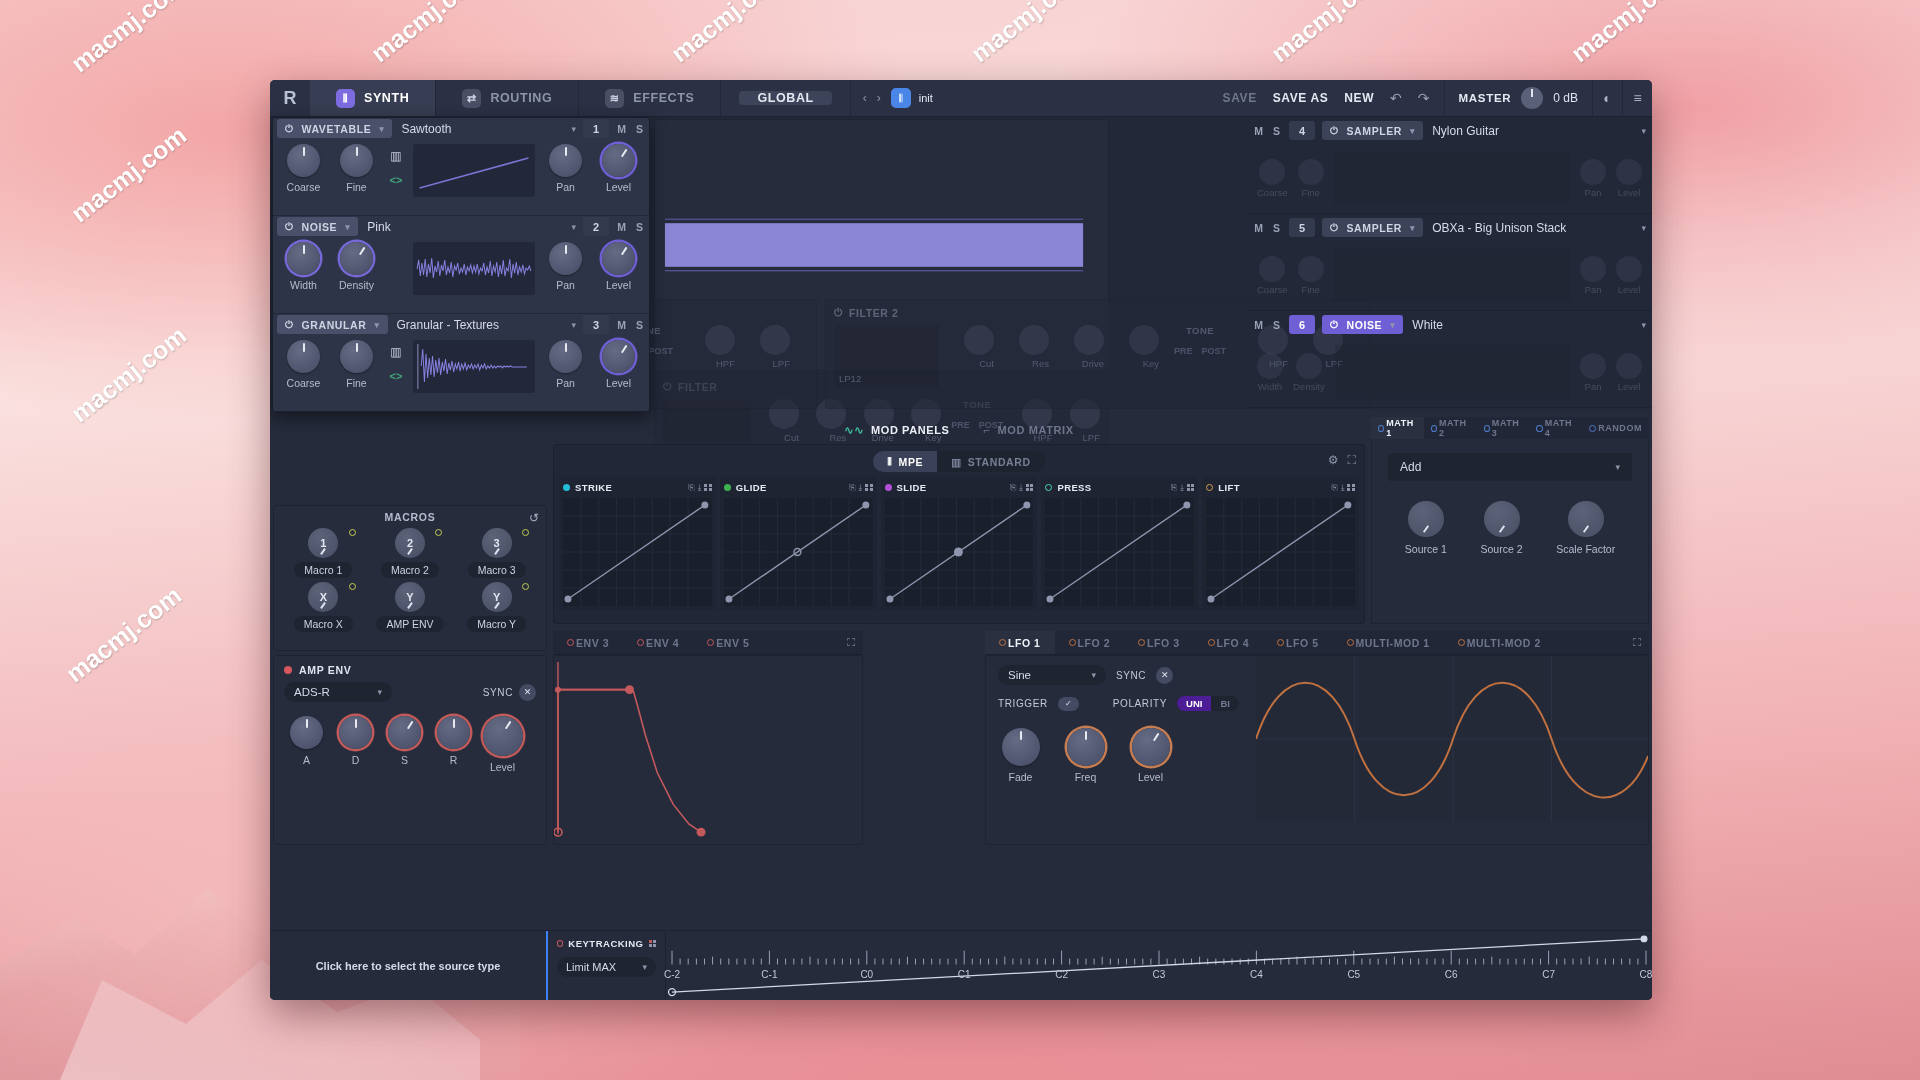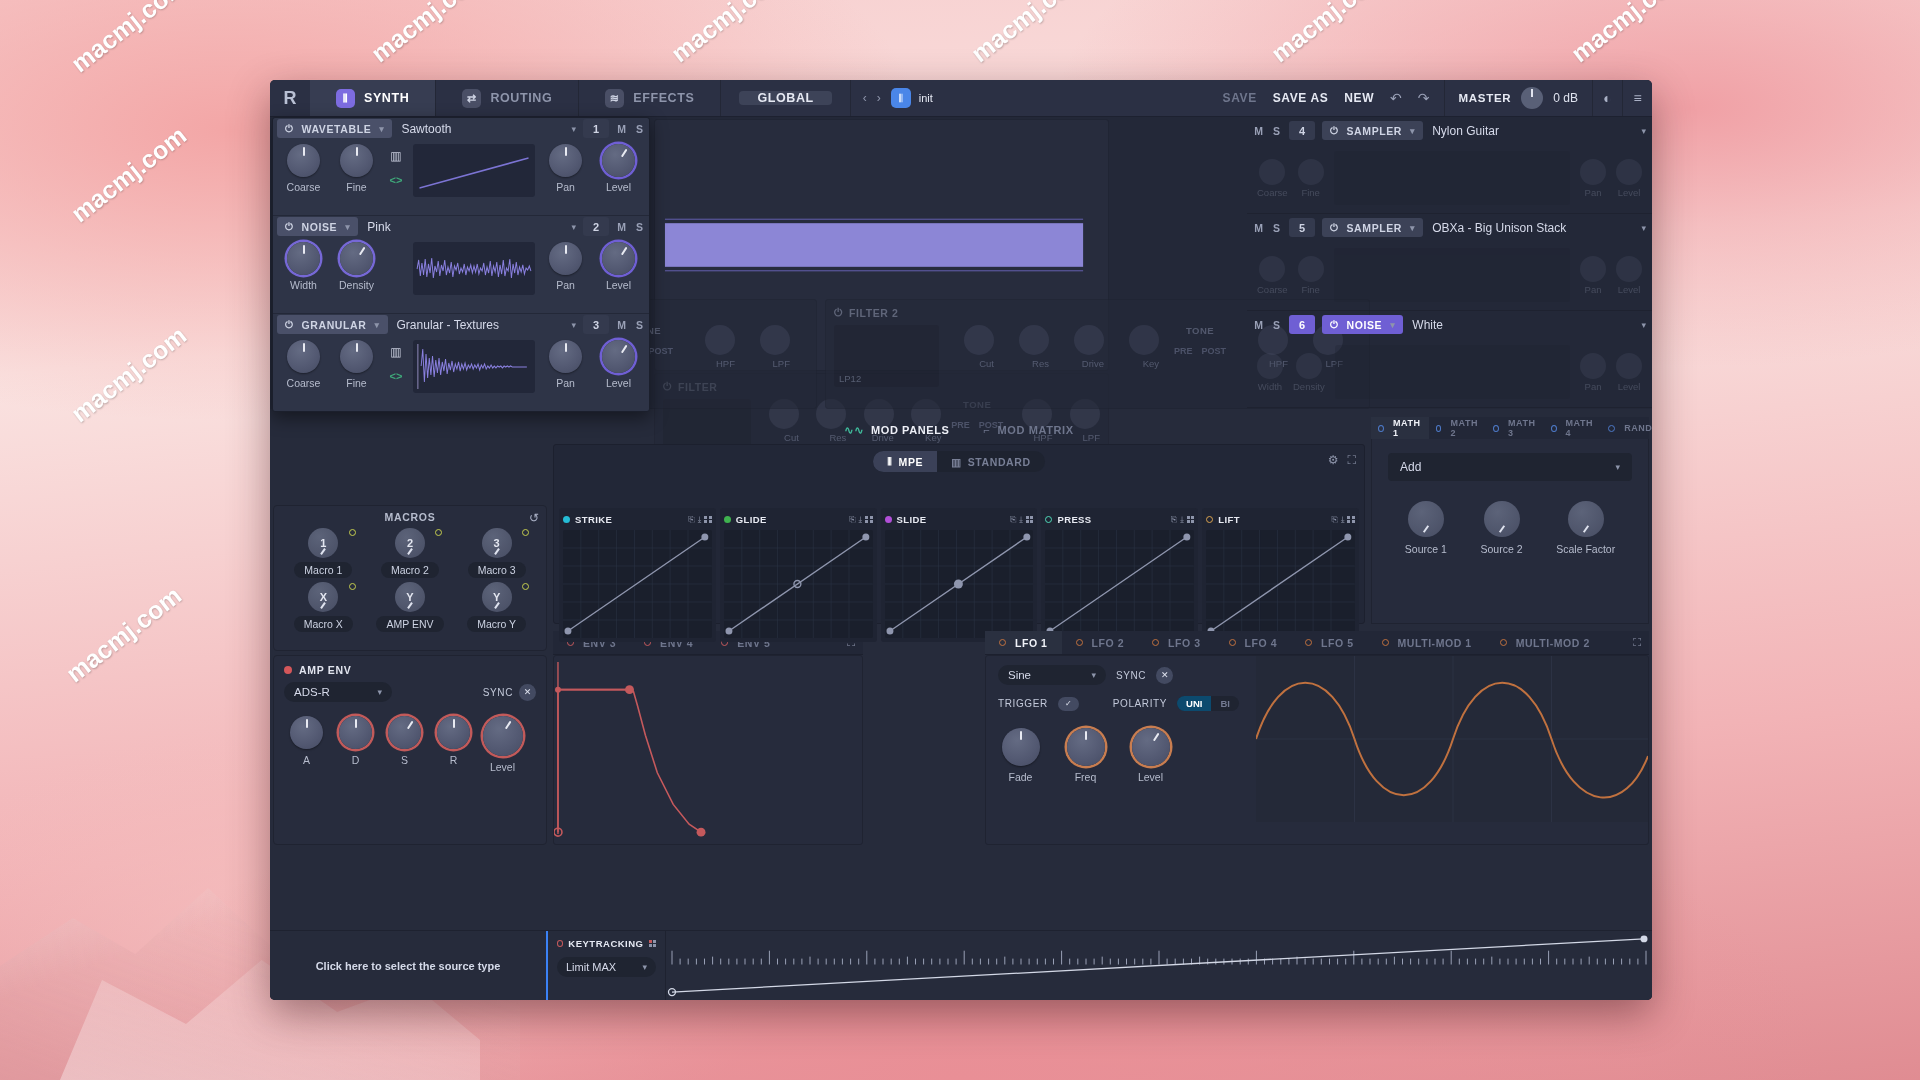--- a/index.html
+++ b/index.html
@@ -203,42 +203,42 @@
   .adsr{display:flex;align-items:flex-start;gap:4px;padding:10px 10px 0;}
   .adcol{display:flex;flex-direction:column;align-items:center;width:45px;}
   .adcol .lab{font-size:10.5px;color:#b6bccd;margin-top:5px;}
 
   
   .envgraph{position:absolute;left:283px;top:238px;width:310px;height:190px;background:#262b3c;border:1px solid #1f2331;border-radius:3px;overflow:hidden;}
   .envgraph svg{display:block;width:100%;height:100%;}
 
   
   .tabbar{display:flex;align-items:center;height:24px;background:#222737;border-bottom:1px solid #1c202e;}
-  .tab{display:flex;align-items:center;gap:9px;padding:0 14px;height:100%;font-size:10.5px;font-weight:bold;letter-spacing:.55px;color:#6f768d;cursor:pointer;}
+  .tab{display:flex;align-items:center;gap:2px;padding:0 14px;height:100%;font-size:10.5px;font-weight:bold;letter-spacing:.55px;color:#6f768d;cursor:pointer;}
   .tab.active{color:#f0f2f8;background:#2a3040;}
   .tdot{width:7px;height:7px;border-radius:50%;border:1.6px solid currentColor;}
   .tab.env .tdot{border-color:#c4595c;}
   .tab.lfo .tdot{border-color:#c0713f;}
   .tab.math .tdot{border-color:#4d79c7;}
   .expand{margin-left:auto;margin-right:8px;color:#8e95ab;font-size:11px;cursor:pointer;}
 
   
   .modhdr{position:absolute;left:283px;top:0;width:812px;height:26px;display:flex;align-items:center;justify-content:center;gap:34px;}
   .modhdr .item{display:flex;align-items:center;gap:7px;font-size:11px;font-weight:bold;letter-spacing:.6px;color:#6f768d;cursor:pointer;}
   .modhdr .item.active{color:#eef0f7;}
   .modhdr .item.active .g{color:#3fb899;}
 
   .modpanel{position:absolute;left:283px;top:27px;width:812px;height:180px;background:#222737;border:1px solid #1c202e;border-radius:3px;}
   .mpetoggle{display:flex;align-items:center;justify-content:center;padding:6px 0 4px;}
   .segwrap{display:flex;align-items:center;background:#1e2330;border-radius:11px;overflow:hidden;}
   .seg{display:flex;align-items:center;gap:6px;padding:4px 14px;font-size:10.5px;font-weight:bold;letter-spacing:.6px;color:#787f96;cursor:pointer;}
   .seg.on{background:#3b4158;color:#fff;}
   .mpright{position:absolute;right:8px;top:8px;display:flex;gap:9px;color:#8e95ab;font-size:12px;}
   .mpegrid{display:flex;gap:4px;padding:0 5px;}
-  .mpecell{flex:1;background:#1f2433;border-radius:3px;padding:4px;margin-top:32px;}
+  .mpecell{flex:1;background:#1f2433;border-radius:3px;padding:4px;}
   .mpehead{display:flex;align-items:center;gap:5px;height:15px;}
   .mpedot{width:7px;height:7px;border-radius:50%;}
   .mpename{font-size:9.5px;font-weight:bold;letter-spacing:.4px;color:#e8eaf2;}
   .mpeicons{margin-left:auto;display:flex;gap:3px;align-items:center;color:#9aa1b7;font-size:8px;}
   .dots4{display:grid;grid-template-columns:3px 3px;grid-gap:1.5px;}
   .dots4 i{width:3px;height:3px;display:block;background:#8e95ab;}
   .mpegraph{height:108px;margin-top:3px;background:#1a1f2c;border-radius:2px;position:relative;overflow:hidden;}
   .mpegraph svg{display:block;width:100%;height:100%;}
 
   
@@ -254,21 +254,21 @@
   .knobbig::after{content:"";position:absolute;width:2px;height:8px;background:#dfe3ef;left:17px;bottom:4px;transform:rotate(35deg);}
 
   
   .lfopanel{position:absolute;left:715px;top:238px;width:664px;height:190px;background:#262b3c;border:1px solid #1f2331;border-radius:3px;overflow:hidden;}
   .lfobody{display:flex;height:166px;}
   .lfoctl{width:270px;padding:9px 12px;}
   .lfrow{display:flex;align-items:center;gap:10px;margin-bottom:11px;}
   .chk{width:21px;height:14px;border-radius:7px;background:#434a61;display:flex;align-items:center;justify-content:center;font-size:8px;color:#dfe3ef;cursor:pointer;}
   .pol{display:flex;background:#1f2431;border-radius:9px;overflow:hidden;}
   .pol span{padding:2px 9px;font-size:9.5px;font-weight:bold;color:#737a92;cursor:pointer;}
-  .pol span.on{background:#0c4a6e;color:#fff;}
+  .pol span.on{background:#4c1d95;color:#fff;}
   .lfoknobs{display:flex;gap:20px;padding-top:6px;}
   .lfograph{flex:1;background:#242938;position:relative;}
   .lfograph svg{display:block;width:100%;height:100%;}
 
   
   .bottombar{position:absolute;left:0;right:0;bottom:0;height:70px;display:flex;background:#262b3b;border-top:1px solid #1e2230;}
   .srcbox{width:278px;display:flex;align-items:center;justify-content:center;font-size:11px;font-weight:bold;color:#d5dae9;border-right:2px solid #3b82f6;cursor:pointer;}
   .ktbox{width:118px;padding:7px 9px;border-right:1px solid #1e2230;}
   .kthdr{display:flex;align-items:center;gap:5px;}
   .ktdot{width:7px;height:7px;border-radius:50%;border:1.6px solid #c4595c;}
@@ -1151,18 +1151,31 @@
         </div>
         <div class="keyboard">
           <svg viewBox="0 0 986 70" preserveAspectRatio="none">
             <g id="ticks" stroke="#9aa1b7" stroke-width="1" d="">
                 <path d="M6.0 20 V34 M14.1 28 V34 M22.2 28 V34 M30.4 28 V34 M38.5 28 V34 M46.6 26 V34 M54.7 28 V34 M62.8 28 V34 M70.9 28 V34 M79.0 28 V34 M87.2 28 V34 M95.3 28 V34 M103.4 20 V34 M111.5 28 V34 M119.6 28 V34 M127.8 28 V34 M135.9 28 V34 M144.0 26 V34 M152.1 28 V34 M160.2 28 V34 M168.3 28 V34 M176.4 28 V34 M184.6 28 V34 M192.7 28 V34 M200.8 20 V34 M208.9 28 V34 M217.0 28 V34 M225.2 28 V34 M233.3 28 V34 M241.4 26 V34 M249.5 28 V34 M257.6 28 V34 M265.7 28 V34 M273.9 28 V34 M282.0 28 V34 M290.1 28 V34 M298.2 20 V34 M306.3 28 V34 M314.4 28 V34 M322.6 28 V34 M330.7 28 V34 M338.8 26 V34 M346.9 28 V34 M355.0 28 V34 M363.1 28 V34 M371.3 28 V34 M379.4 28 V34 M387.5 28 V34 M395.6 20 V34 M403.7 28 V34 M411.8 28 V34 M420.0 28 V34 M428.1 28 V34 M436.2 26 V34 M444.3 28 V34 M452.4 28 V34 M460.5 28 V34 M468.7 28 V34 M476.8 28 V34 M484.9 28 V34 M493.0 20 V34 M501.1 28 V34 M509.2 28 V34 M517.4 28 V34 M525.5 28 V34 M533.6 26 V34 M541.7 28 V34 M549.8 28 V34 M557.9 28 V34 M566.0 28 V34 M574.2 28 V34 M582.3 28 V34 M590.4 20 V34 M598.5 28 V34 M606.6 28 V34 M614.8 28 V34 M622.9 28 V34 M631.0 26 V34 M639.1 28 V34 M647.2 28 V34 M655.3 28 V34 M663.5 28 V34 M671.6 28 V34 M679.7 28 V34 M687.8 20 V34 M695.9 28 V34 M704.0 28 V34 M712.2 28 V34 M720.3 28 V34 M728.4 26 V34 M736.5 28 V34 M744.6 28 V34 M752.7 28 V34 M760.9 28 V34 M769.0 28 V34 M777.1 28 V34 M785.2 20 V34 M793.3 28 V34 M801.4 28 V34 M809.6 28 V34 M817.7 28 V34 M825.8 26 V34 M833.9 28 V34 M842.0 28 V34 M850.1 28 V34 M858.3 28 V34 M866.4 28 V34 M874.5 28 V34 M882.6 20 V34 M890.7 28 V34 M898.8 28 V34 M907.0 28 V34 M915.1 28 V34 M923.2 26 V34 M931.3 28 V34 M939.4 28 V34 M947.5 28 V34 M955.6 28 V34 M963.8 28 V34 M971.9 28 V34 M980.0 20 V34 " stroke="#9aa1b7" stroke-width="1"></path>
               </g>
             <path d="M6 62 L978 8" stroke="#d3d8e6" stroke-width="1.3" fill="none"></path>
             <circle cx="6" cy="62" r="3.5" fill="none" stroke="#d3d8e6" stroke-width="1.3"></circle>
             <circle cx="978" cy="8" r="3.5" fill="#d3d8e6"></circle>
           </svg>
+          <div id="octave-labels" style="position:absolute;left:0;top:38px;width:100%;height:18px;">
+              <span style="position: absolute; left: 0.608519%; transform: translateX(-50%); font-size: 10px; color: rgb(195, 201, 218);">C-2</span>
+              <span style="position: absolute; left: 10.4868%; transform: translateX(-50%); font-size: 10px; color: rgb(195, 201, 218);">C-1</span>
+              <span style="position: absolute; left: 20.3651%; transform: translateX(-50%); font-size: 10px; color: rgb(195, 201, 218);">C0</span>
+              <span style="position: absolute; left: 30.2434%; transform: translateX(-50%); font-size: 10px; color: rgb(195, 201, 218);">C1</span>
+              <span style="position: absolute; left: 40.1217%; transform: translateX(-50%); font-size: 10px; color: rgb(195, 201, 218);">C2</span>
+              <span style="position: absolute; left: 50%; transform: translateX(-50%); font-size: 10px; color: rgb(195, 201, 218);">C3</span>
+              <span style="position: absolute; left: 59.8783%; transform: translateX(-50%); font-size: 10px; color: rgb(195, 201, 218);">C4</span>
+              <span style="position: absolute; left: 69.7566%; transform: translateX(-50%); font-size: 10px; color: rgb(195, 201, 218);">C5</span>
+              <span style="position: absolute; left: 79.6349%; transform: translateX(-50%); font-size: 10px; color: rgb(195, 201, 218);">C6</span>
+              <span style="position: absolute; left: 89.5132%; transform: translateX(-50%); font-size: 10px; color: rgb(195, 201, 218);">C7</span>
+              <span style="position: absolute; left: 99.3915%; transform: translateX(-50%); font-size: 10px; color: rgb(195, 201, 218);">C8</span>
+            </div>
         </div>
       </div>
 
     </div>
   </div>
 </div>
 
 </body></html>

